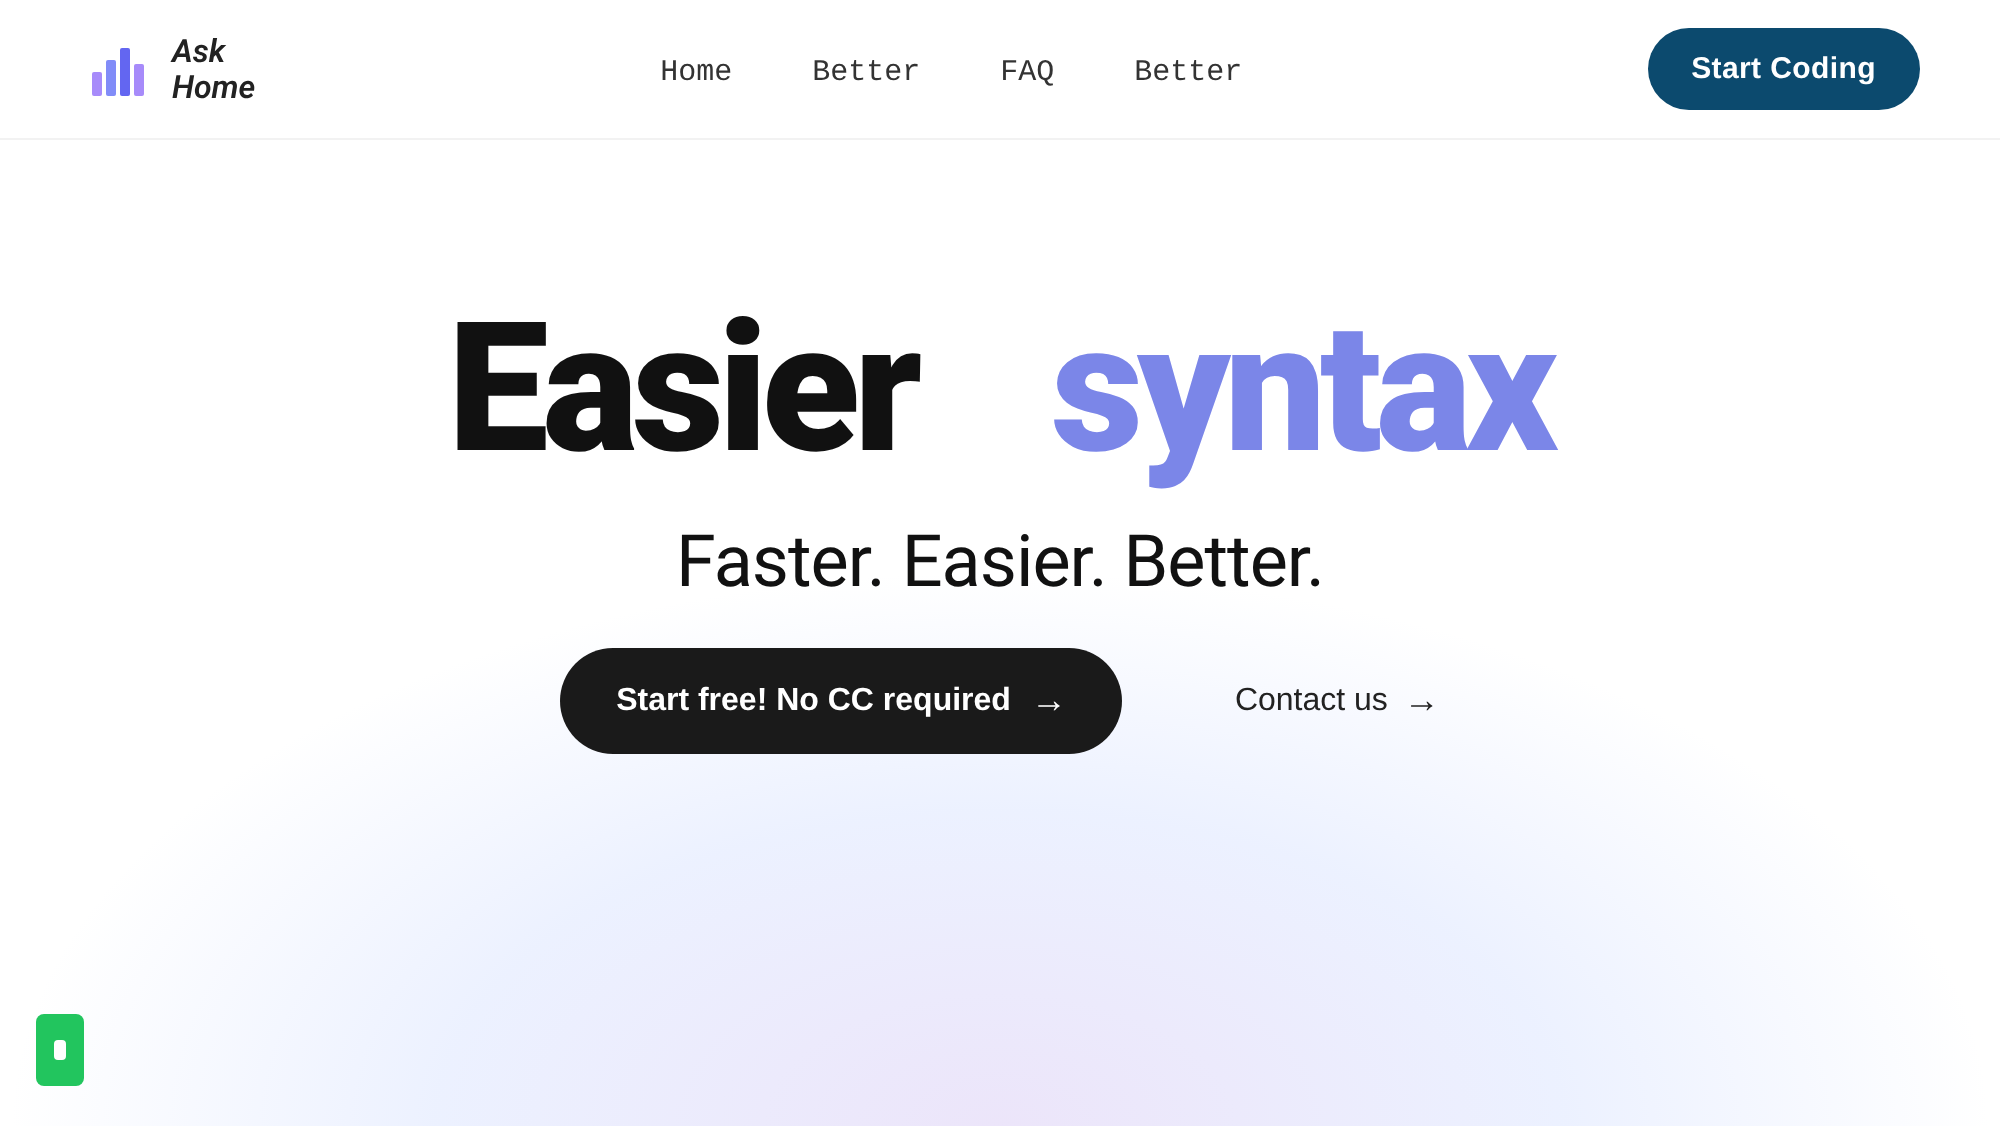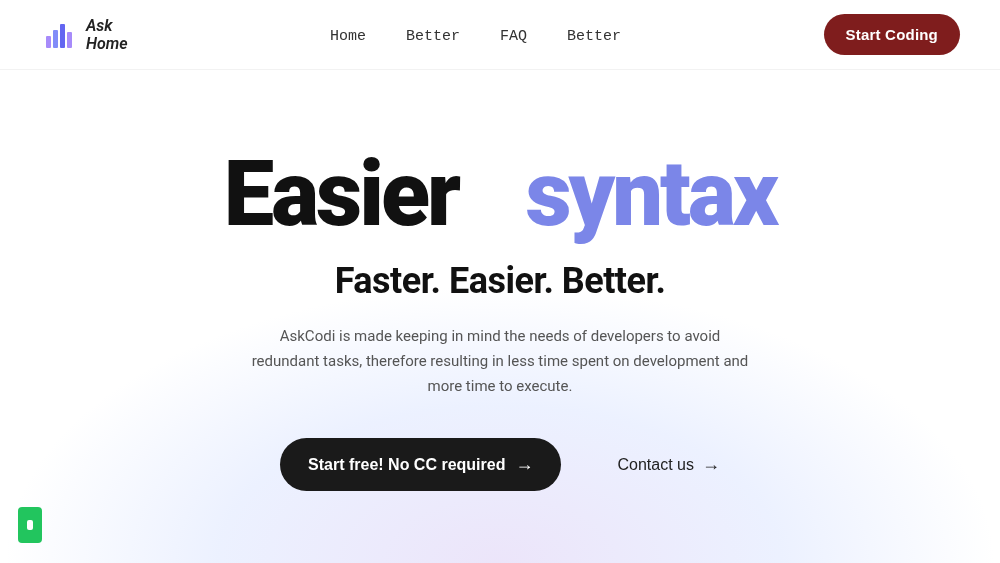--- a/index.html
+++ b/index.html
@@ -69,21 +69,21 @@
 
     .nav-links li a {
       text-decoration: none;
       color: #333;
       font-size: 15px;
       font-weight: 400;
       font-family: Liberation Mono, monospace;
     }
 
     .start-coding-btn {
-      background: #7f1d1d;
+      background: #0c4a6e;
       color: #fff;
       border: none;
       padding: 12px 22px;
       border-radius: 50px;
       font-size: 15px;
       font-weight: 600;
       cursor: pointer;
       letter-spacing: 0.2px;
     }
 
@@ -110,21 +110,21 @@
       color: #111;
     }
 
     .hero-title-blue {
       color: #7b86e8;
       margin-left: 48px;
     }
 
     .hero-subtitle {
       font-size: 36px;
-      font-weight: 700;
+      font-weight: 400;
       color: #111;
       margin-bottom: 22px;
       letter-spacing: -0.5px;
     }
 
     .hero-description {
       font-size: 15px;
       color: #555;
       max-width: 500px;
       line-height: 1.65;
@@ -225,21 +225,20 @@
   <button class="start-coding-btn">Start Coding</button>
 </nav>
 
 <section class="hero">
   <h1 class="hero-title">
     <span class="hero-title-black">Easier </span><span class="hero-title-blue">syntax</span>
   </h1>
 
   <h2 class="hero-subtitle">Faster. Easier. Better.</h2>
 
-  <p class="hero-description">AskCodi is made keeping in mind the needs of developers to avoid redundant tasks, therefore resulting in less time spent on development and more time to execute.</p>
 
   <div class="hero-buttons">
     <button class="btn-primary">
       <span>Start free! No CC required</span>
       <span class="btn-arrow">→</span>
     </button>
 
     <button class="btn-secondary">
       <span>Contact us</span>
       <span class="btn-arrow">→</span>

